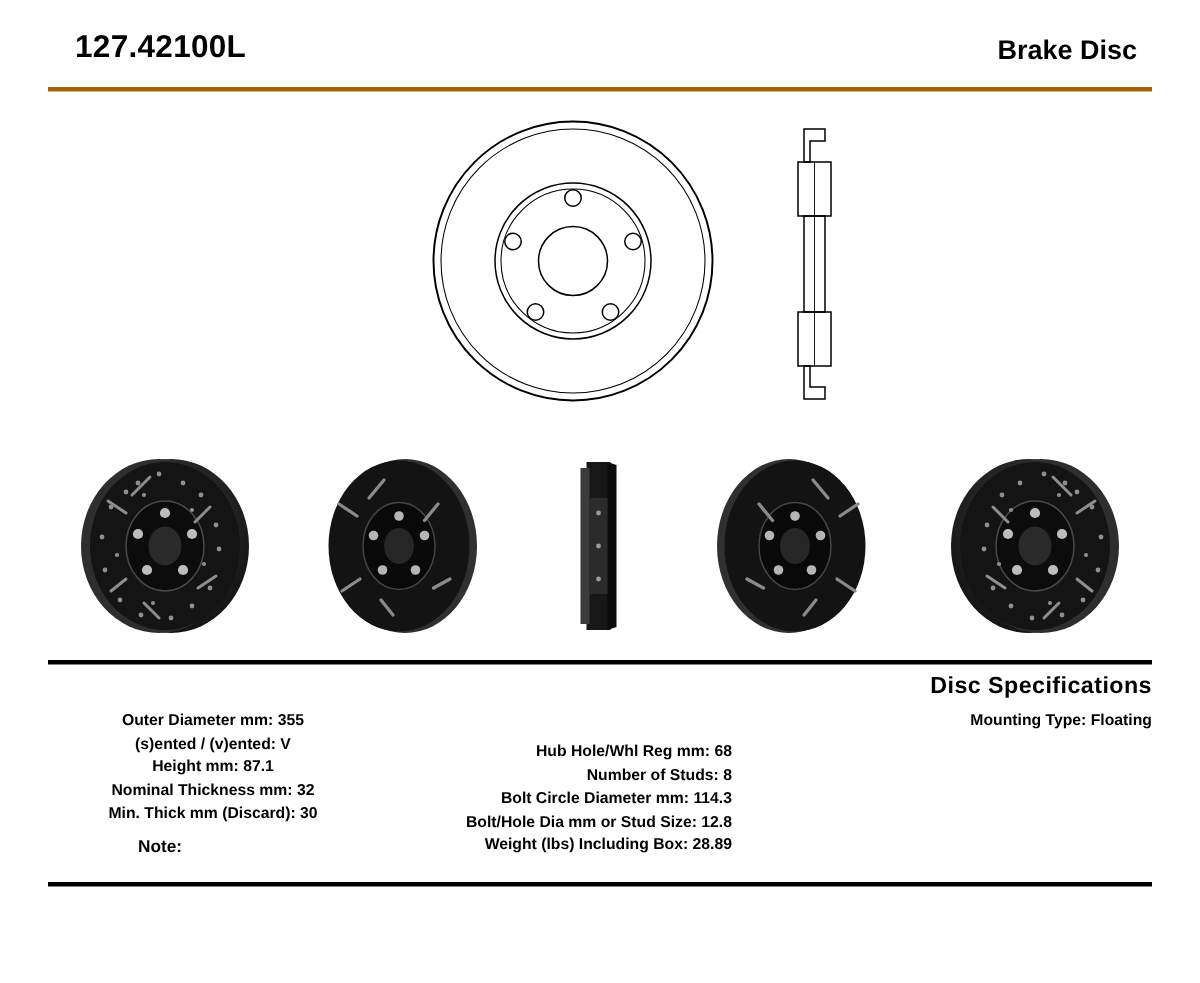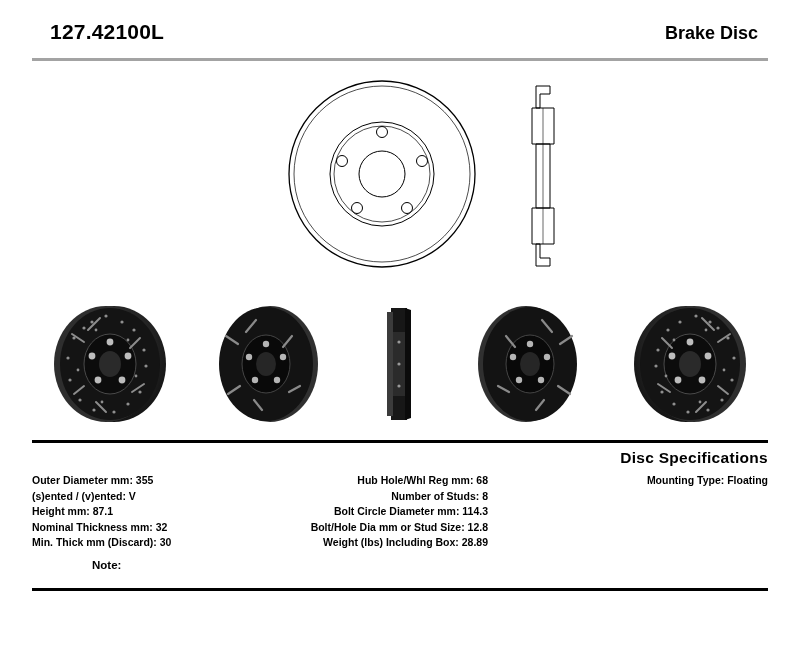--- a/index.html
+++ b/index.html
@@ -23,21 +23,21 @@
     height: 655px;
   }
 
   
   .header {
     position: absolute;
     left: 32px;
     top: 18px;
     width: 736px;
     height: 40px;
-    border-bottom: 3px solid #a3a3a3;
+    border-bottom: 3px solid #a16207;
     text-decoration: underline;
   }
   .part-number {
     position: absolute;
     left: 18px;
     top: 2px;
     font-size: 21px;
     font-weight: bold;
     letter-spacing: 0.2px;
   }
@@ -103,22 +103,22 @@
     top: 30px;
     left: 0;
     width: 736px;
     font-size: 10.5px;
     font-weight: bold;
   }
   .col {
     position: absolute;
     top: 0;
   }
-  .col-left  { left: 0px;   width: 220px; text-align: left; }
-  .col-mid   { left: 228px; width: 228px; text-align: right; }
+  .col-left  { left: 0px;   width: 220px; text-align: center; }
+  .col-mid   { left: 228px; width: 228px; text-align: right; margin-top: 21px; }
   .col-right { left: 500px; width: 236px; text-align: right; }
   .spec-line {
     line-height: 15.5px;
     white-space: nowrap;
   }
   .note {
     position: absolute;
     left: 60px;
     top: 116px;
     font-size: 11.5px;

